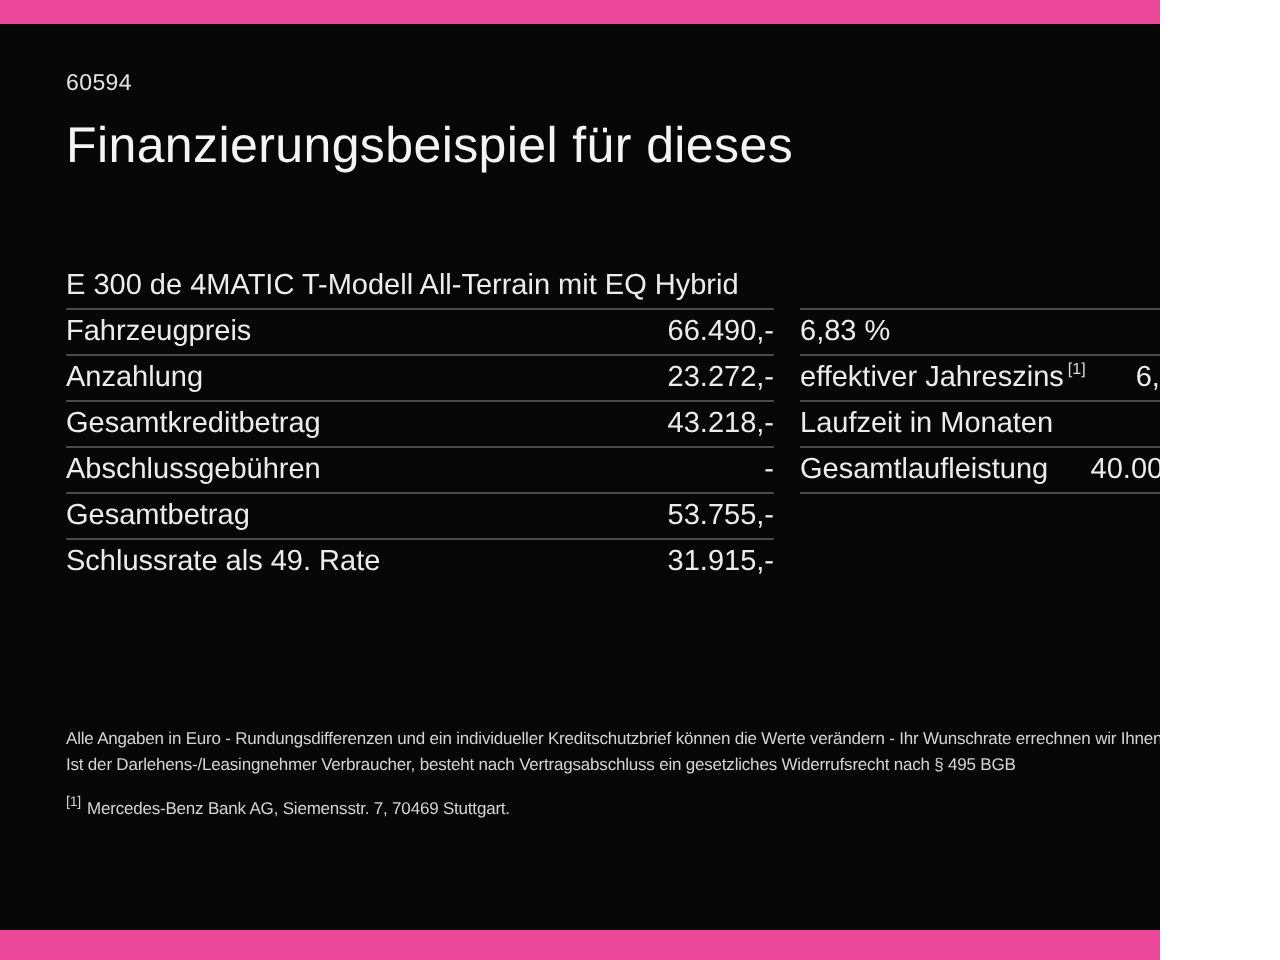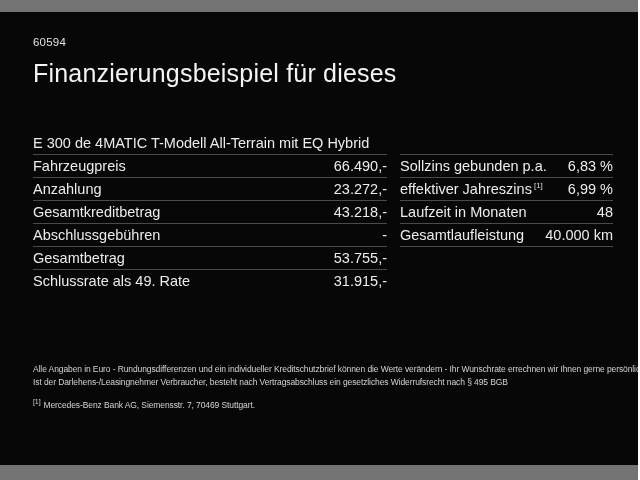--- a/index.html
+++ b/index.html
@@ -1,19 +1,19 @@
 <!DOCTYPE html>
 <html><head>
 <meta charset="utf-8">
 <style>
   html,body{margin:0;padding:0;}
   .stage{
     position:relative;
-    width:638px;height:480px;
-    background:#737373;
+    width:580px;height:480px;
+    background:#ec4899;
     overflow:hidden;
     font-family:"Liberation Sans","DejaVu Sans",sans-serif;
   }
   .content{
     position:absolute;
     top:12px;left:0;
     width:640px;height:453px;
     background:#070707;
     color:#ededed;
   }
@@ -99,21 +99,20 @@
         <span class="val">53.755,-</span>
       </div>
       <div class="t-row">
         <span class="lbl">Schlussrate als 49. Rate</span>
         <span class="val">31.915,-</span>
       </div>
     </div>
 
     <div class="right-table">
       <div class="t-row">
-        <span class="lbl">Sollzins gebunden p.a.</span>
         <span class="val">6,83 %</span>
       </div>
       <div class="t-row">
         <span class="lbl"><span>effektiver Jahreszins</span><sup class="fn">[1]</sup></span>
         <span class="val">6,99 %</span>
       </div>
       <div class="t-row">
         <span class="lbl">Laufzeit in Monaten</span>
         <span class="val">48</span>
       </div>

